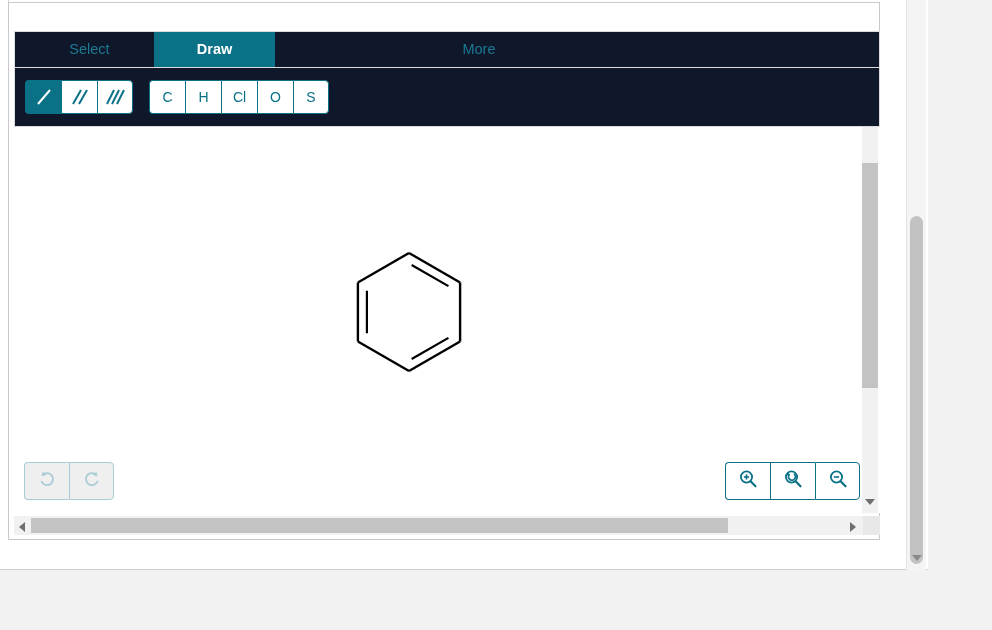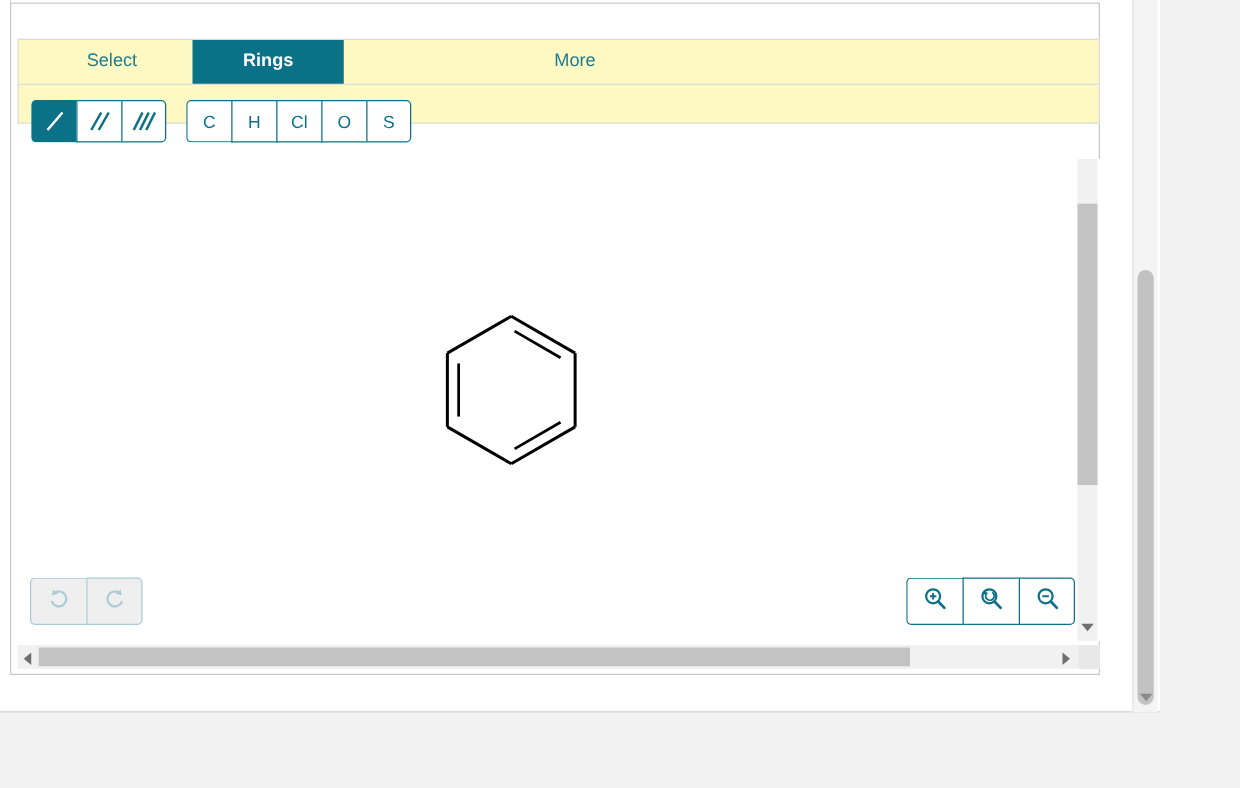--- a/index.html
+++ b/index.html
@@ -91,23 +91,23 @@
     background: #ffffff;
     box-sizing: border-box;
   }
 
   
   .toolbar-panel {
     position: absolute;
     left: 14px;
     top: 31px;
     width: 866px;
-    height: 68px;
+    height: 96px;
     border: 1px solid #dcdcdc;
-    background: #fef9c3;
+    background: #0f172a;
     box-sizing: border-box;
   }
 
   
   .tabs-row {
     position: absolute;
     left: 0; top: 0;
     width: 100%;
     height: 36px;
     border-bottom: 1px solid #dcdcdc;
@@ -125,21 +125,21 @@
     box-sizing: border-box;
   }
   .tab.active {
     background: #0b7187;
     color: #ffffff;
     font-weight: bold;
   }
   .tab-select { left: 12px;  width: 125px; }
   .tab-draw   { left: 139px; width: 121px; }
   .tab-rings  { left: 262px; width: 123px; }
-  .tab-more   { left: 385px; width: 120px; }
+  .tab-more   { left: 404px; width: 120px; }
   .tab-erase  { left: 757px; width: 105px; }
 
   
   .tool-row {
     position: absolute;
     left: 0;
     top: 36px;
     width: 100%;
     height: 59px;
   }
@@ -330,21 +330,21 @@
   <div class="prompt-wrap">
     <div class="prompt-text">Draw the intermediate.</div>
   </div>
 
   <div class="editor-frame"></div>
 
   <div class="toolbar-panel">
 
     <div class="tabs-row">
       <div class="tab tab-select">Select</div>
-      <div class="tab tab-draw active">Rings</div>
+      <div class="tab tab-draw active">Draw</div>
       <div class="tab tab-more">More</div>
     </div>
 
     <div class="tool-row">
 
       <div class="btn-group bond-group">
         <div class="tool-btn active">
           <span>
             <svg width="22" height="22" viewBox="0 0 22 22">
               <line x1="5" y1="18" x2="17" y2="4" stroke="#ffffff" stroke-width="2"></line>

